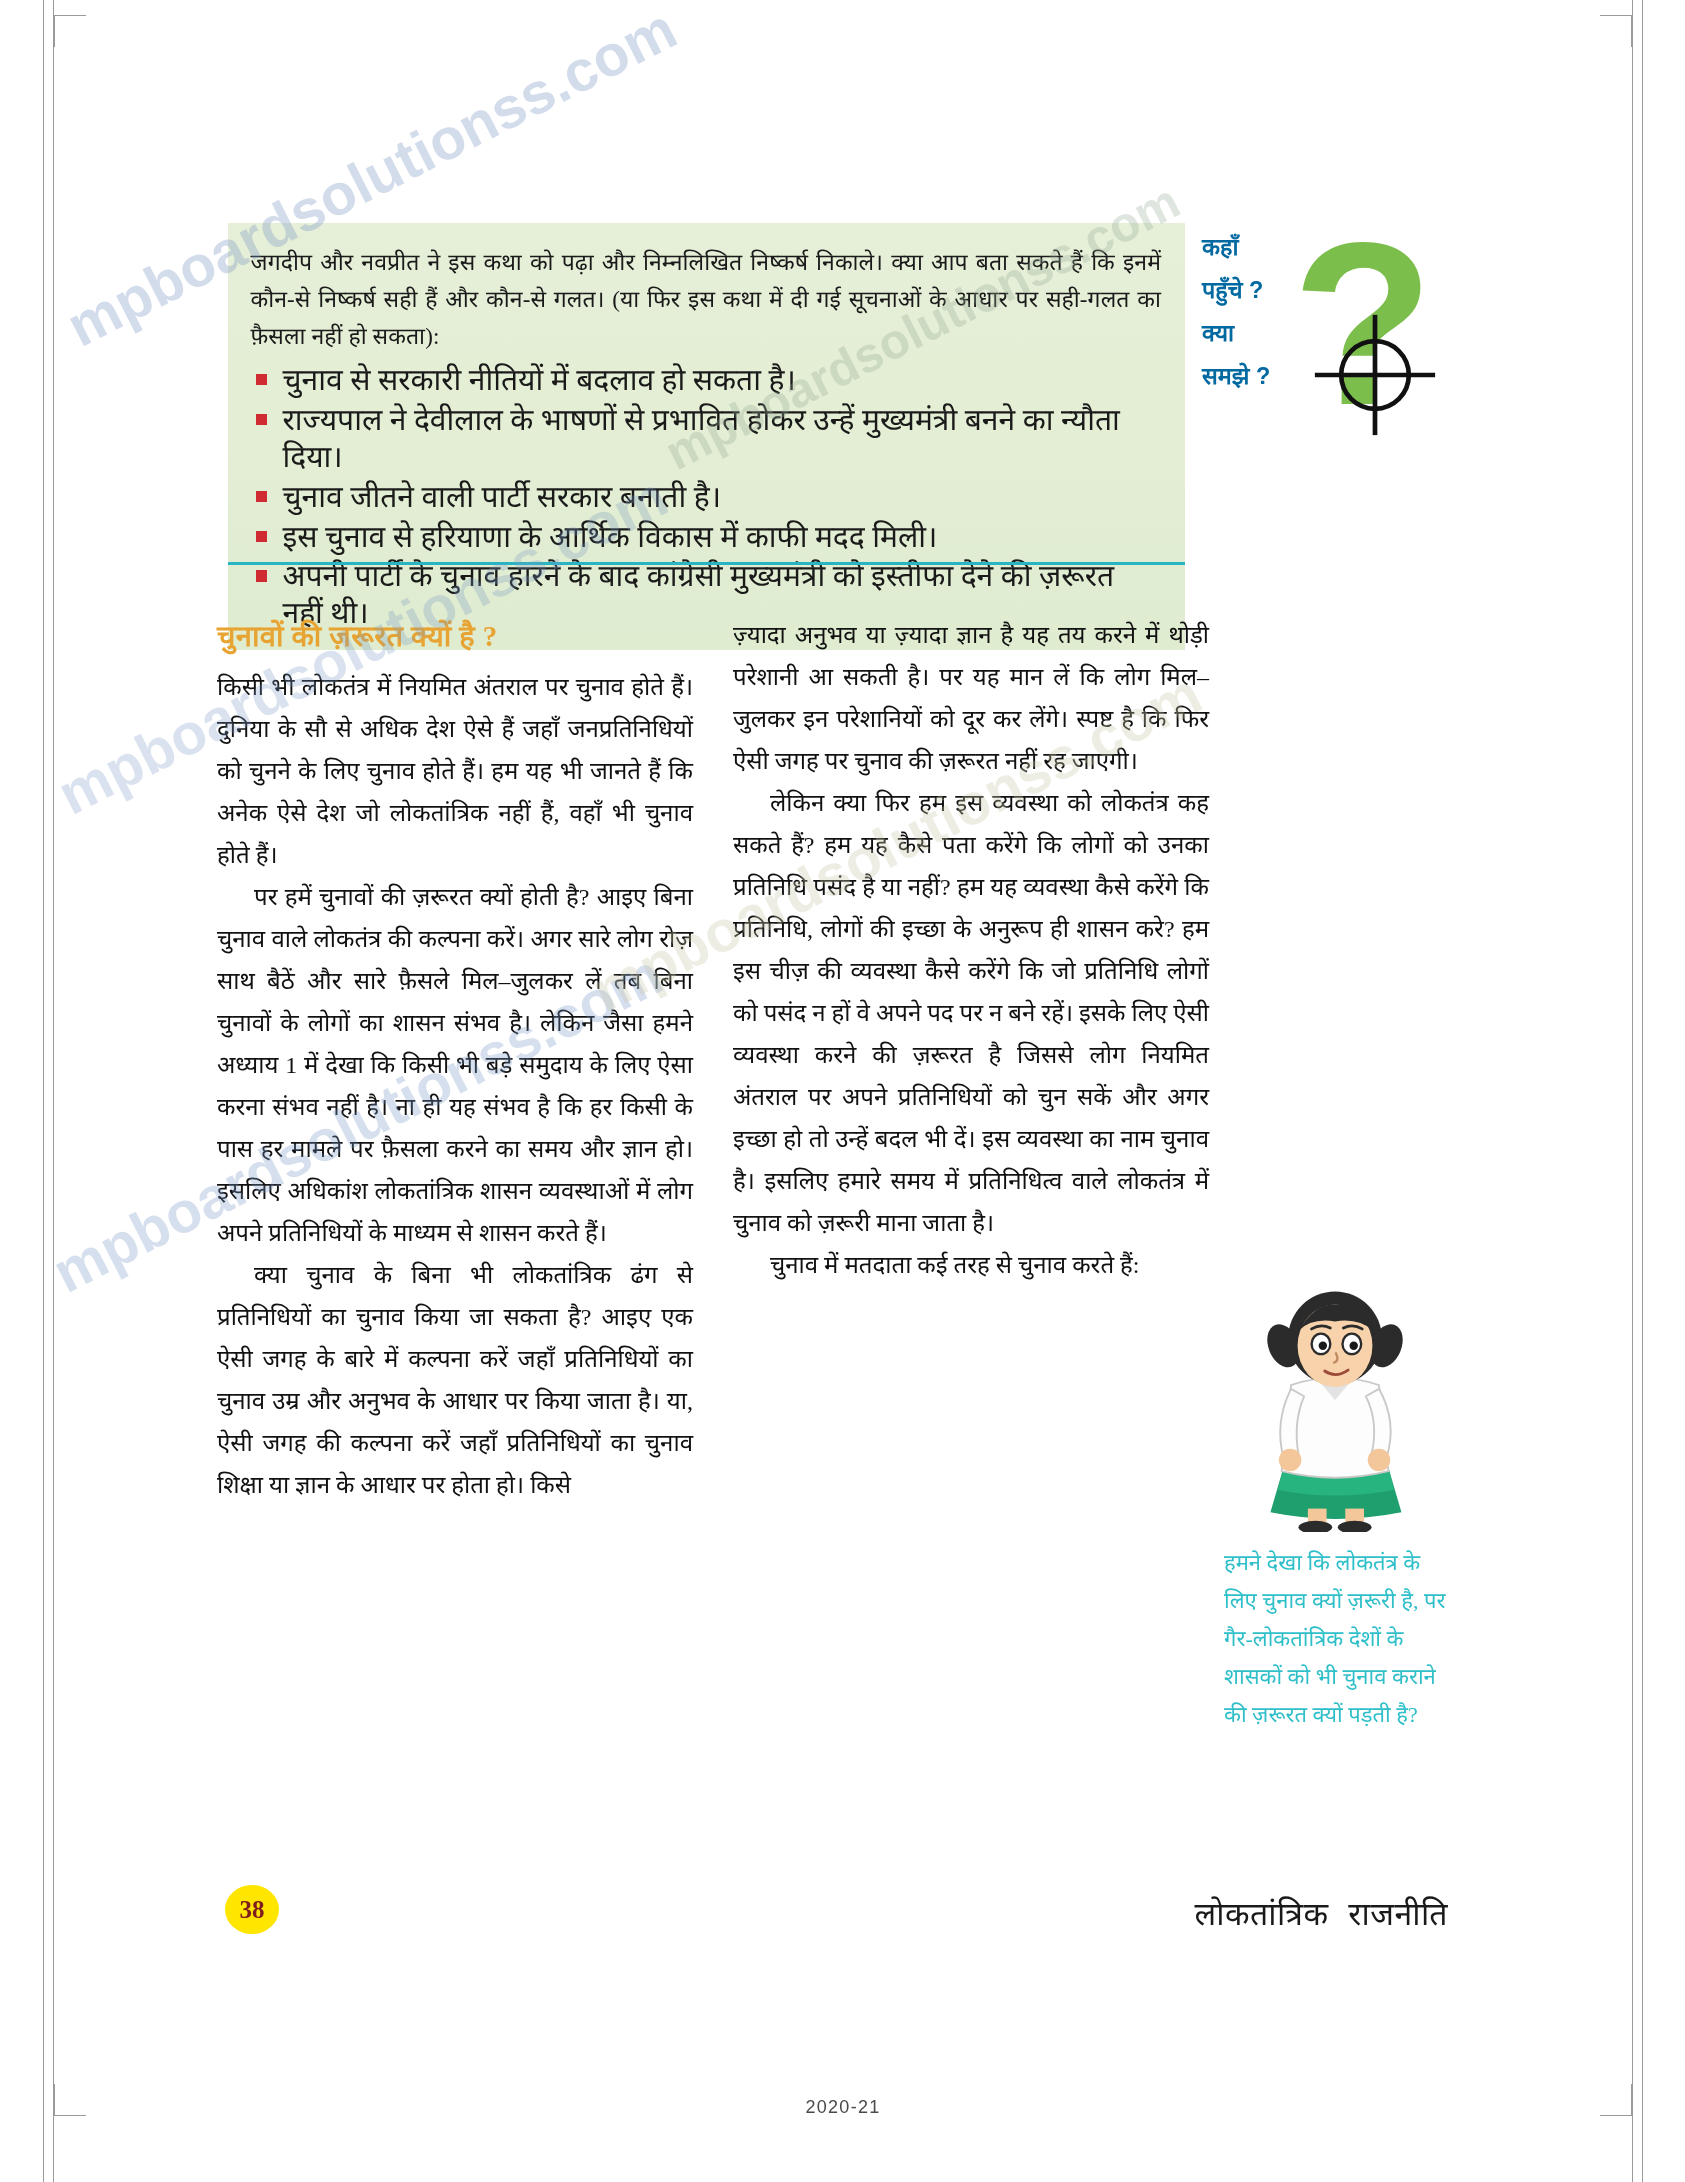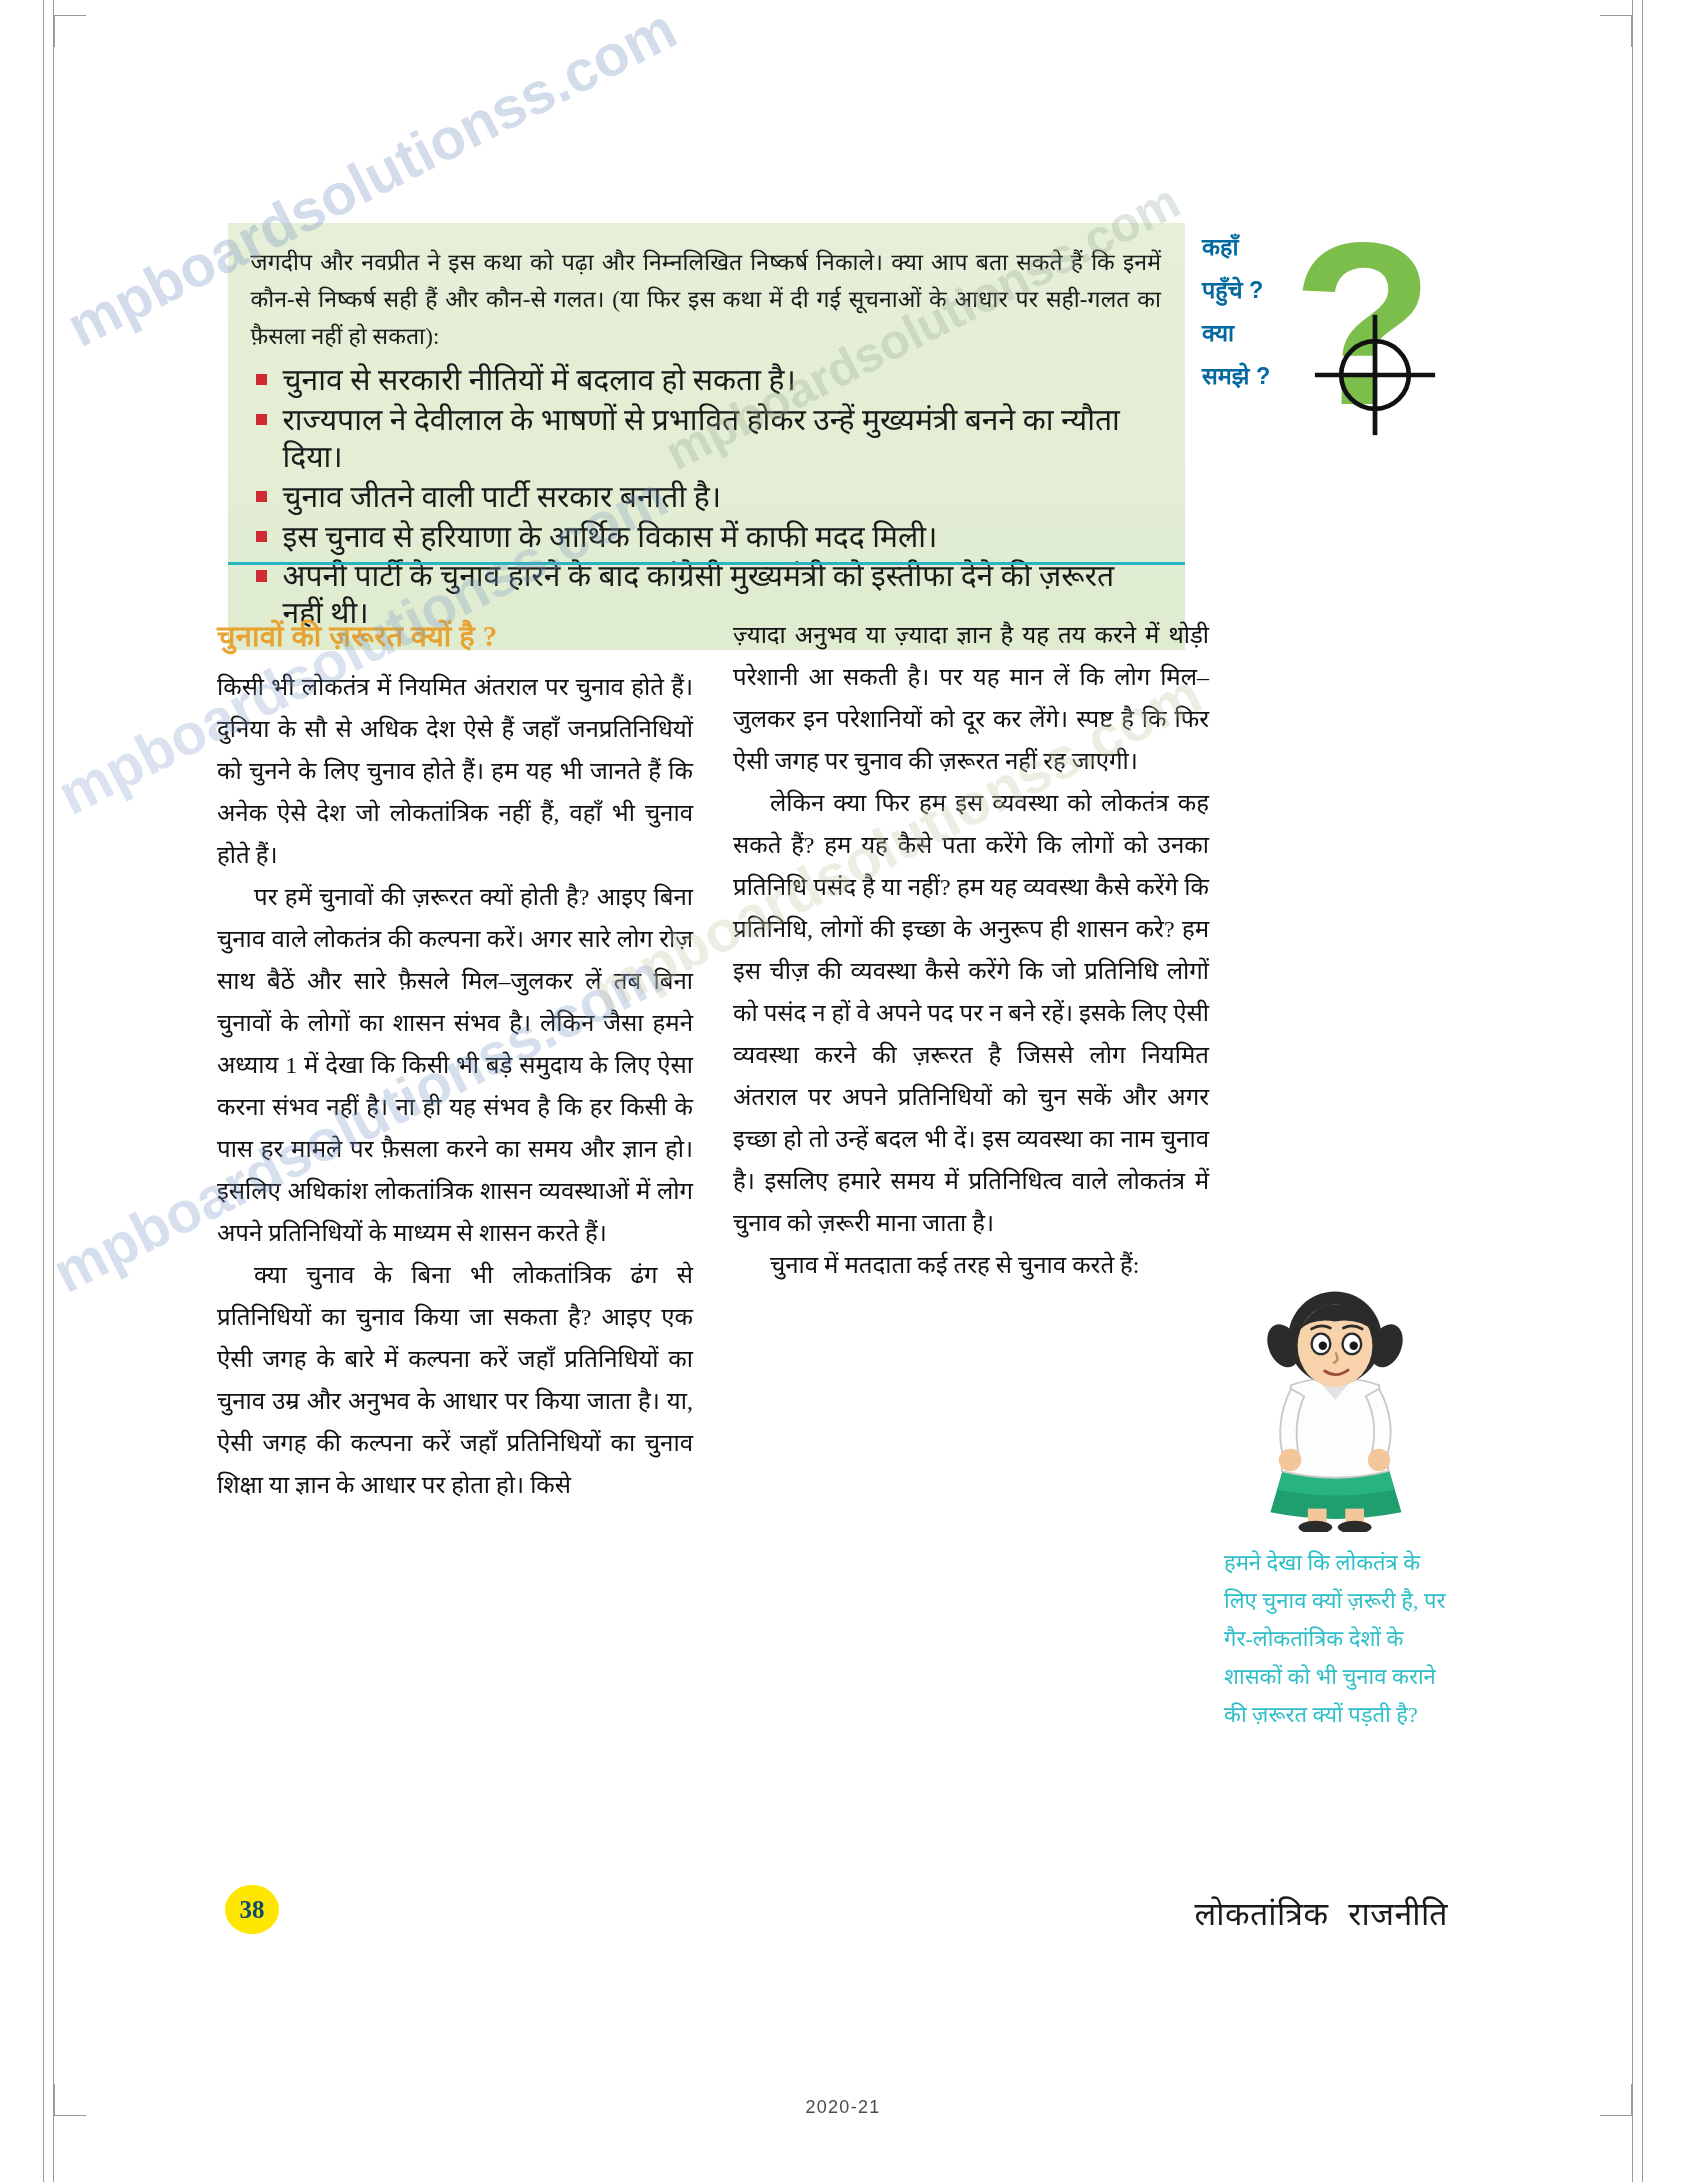--- a/index.html
+++ b/index.html
@@ -209,21 +209,21 @@
     width: 54px;
     height: 49px;
     background: #ffe600;
     border-radius: 50%;
     display: flex;
     align-items: center;
     justify-content: center;
     font-family: "Liberation Serif", serif;
     font-weight: bold;
     font-size: 25px;
-    color: #0c4a6e;
+    color: #7f1d1d;
   }
   .footer-chapter {
     position: absolute;
     right: 238px;
     top: 1891px;
     font-size: 32px;
     color: #1a1a1a;
     letter-spacing: 0.5px;
     font-family: Liberation Mono, monospace;
   }

